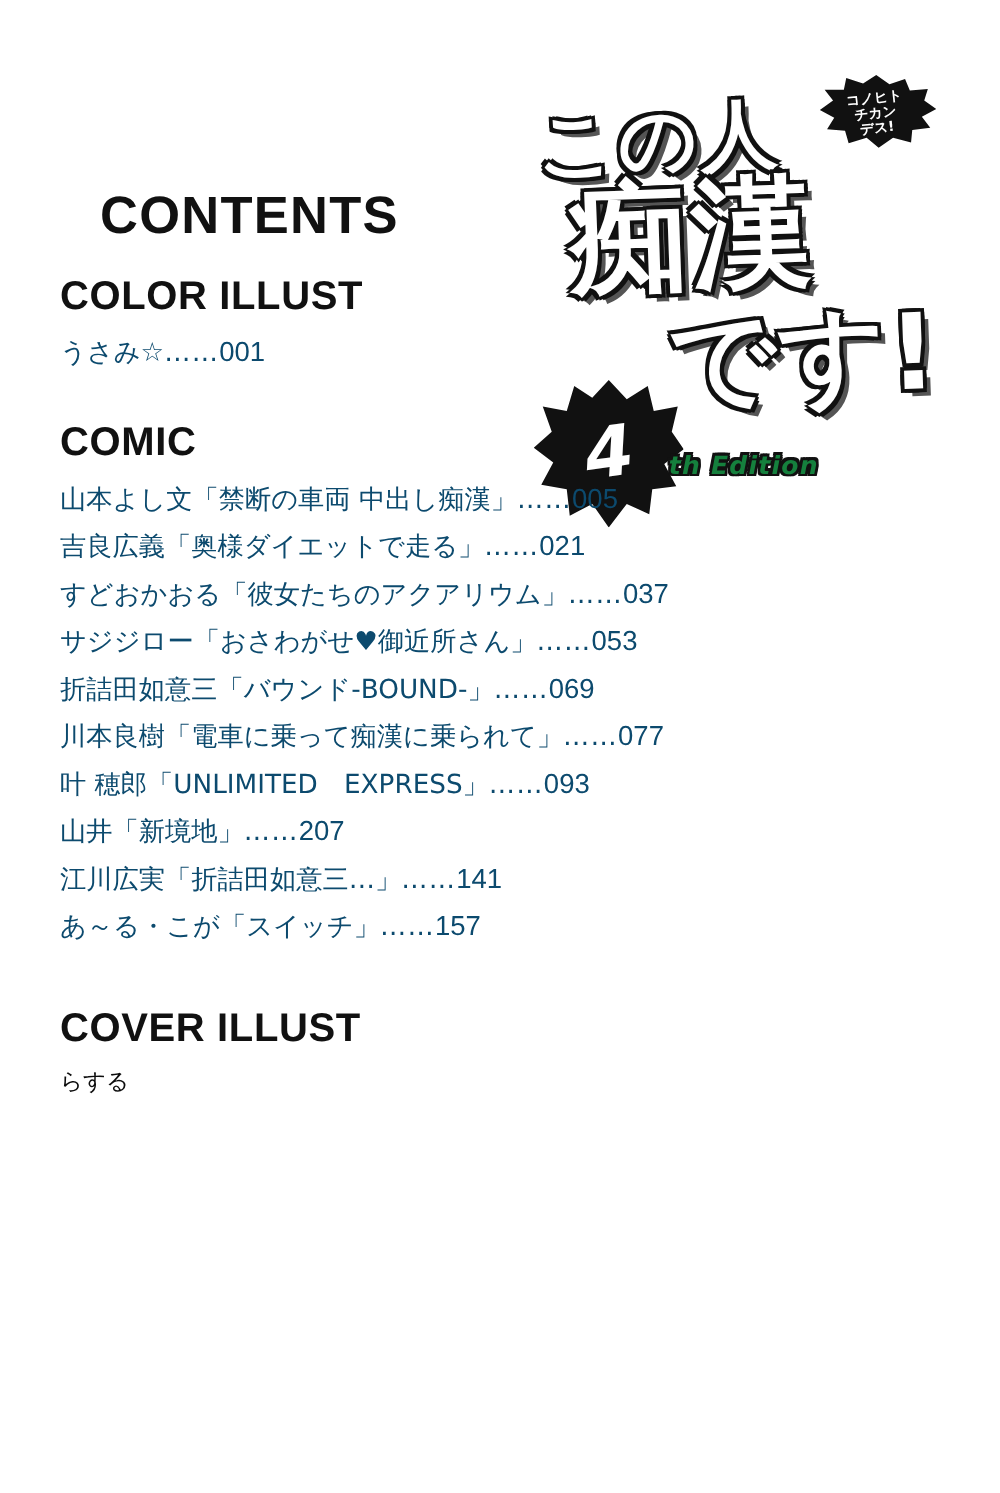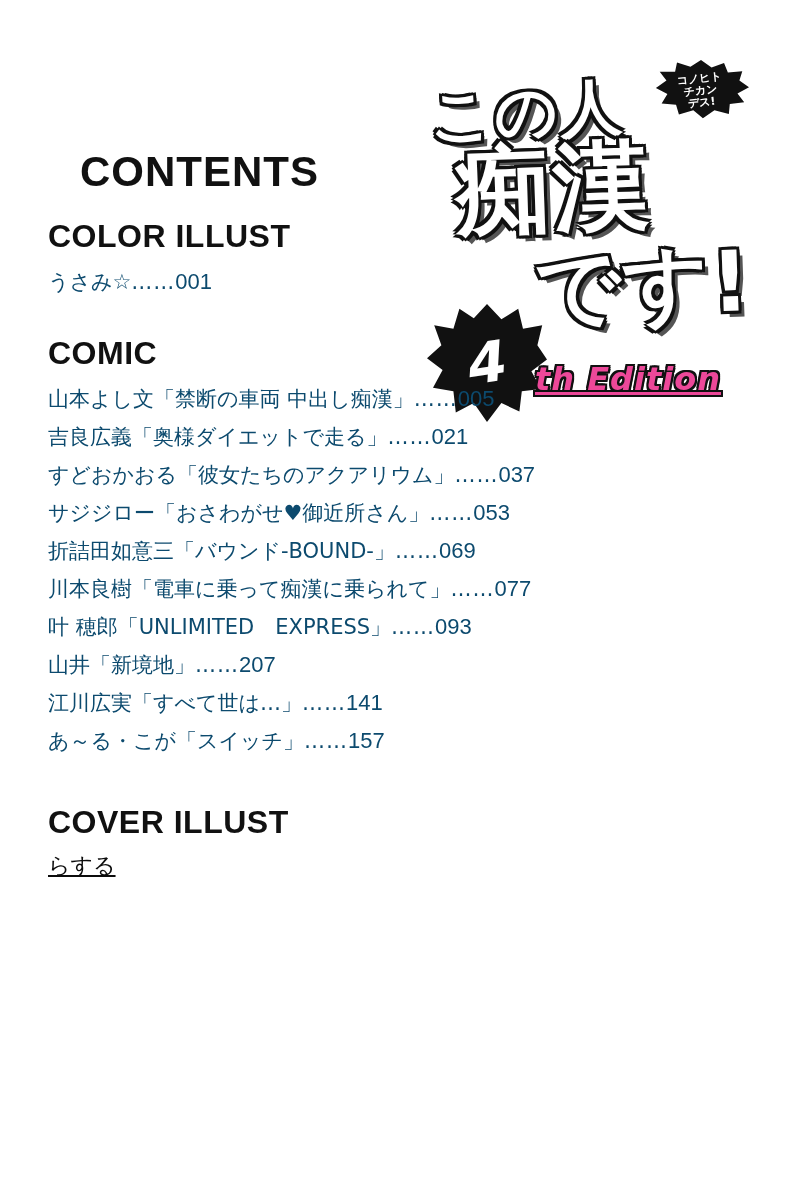--- a/index.html
+++ b/index.html
@@ -109,27 +109,26 @@
     font-style: italic;
     transform: rotate(-8deg);
   }
   .edition-label {
     position: absolute;
     left: 120px;
     top: 300px;
     font-family: "DejaVu Sans", sans-serif;
     font-weight: bold;
     font-style: italic;
-    font-size: 32px;
+    font-size: 20px;
     letter-spacing: 1px;
-    color: #ec4899;
+    color: #15803d;
     text-shadow:
       -2px -2px 0 #111, 2px -2px 0 #111, -2px 2px 0 #111, 2px 2px 0 #111,
       -2px 0 0 #111, 2px 0 0 #111, 0 -2px 0 #111, 0 2px 0 #111;
-    text-decoration: underline;
   }
 
   
   .contents-title {
     position: absolute;
     left: 48px;
     top: 148px;
     font-family: "Liberation Sans", sans-serif;
     font-weight: bold;
     font-size: 42px;
@@ -169,24 +168,23 @@
   .entry .dots {
     letter-spacing: 1px;
   }
   .entry .pg {
     font-family: "Liberation Sans", sans-serif;
     font-size: 22px;
     font-weight: 400;
   }
   .cover-name {
     font-family: "DejaVu Sans", sans-serif;
-    font-size: 22px;
+    font-size: 18px;
     line-height: 34px;
     margin-top: 6px;
-    text-decoration: underline;
   }
 </style>
 </head>
 <body>
 
 <div class="page">
 
   <div class="logo-block">
     <div class="badge-burst">
       <div class="badge-burst-text">コノヒト<br>チカン<br>デス!</div>
@@ -232,21 +230,21 @@
       <div class="entry">
         <span>川本良樹「電車に乗って痴漢に乗られて」</span><span class="dots">……</span><span class="pg">077</span>
       </div>
       <div class="entry">
         <span>叶 穂郎「UNLIMITED　EXPRESS」</span><span class="dots">……</span><span class="pg">093</span>
       </div>
       <div class="entry">
         <span>山井「新境地」</span><span class="dots">……</span><span class="pg">207</span>
       </div>
       <div class="entry">
-        <span>江川広実「すべて世は…」</span><span class="dots">……</span><span class="pg">141</span>
+        <span>江川広実「折詰田如意三…」</span><span class="dots">……</span><span class="pg">141</span>
       </div>
       <div class="entry">
         <span>あ～る・こが「スイッチ」</span><span class="dots">……</span><span class="pg">157</span>
       </div>
     </div>
 
     <div class="section section-cover">
       <div class="section-heading">COVER ILLUST</div>
       <div class="cover-name">らする</div>
     </div>

